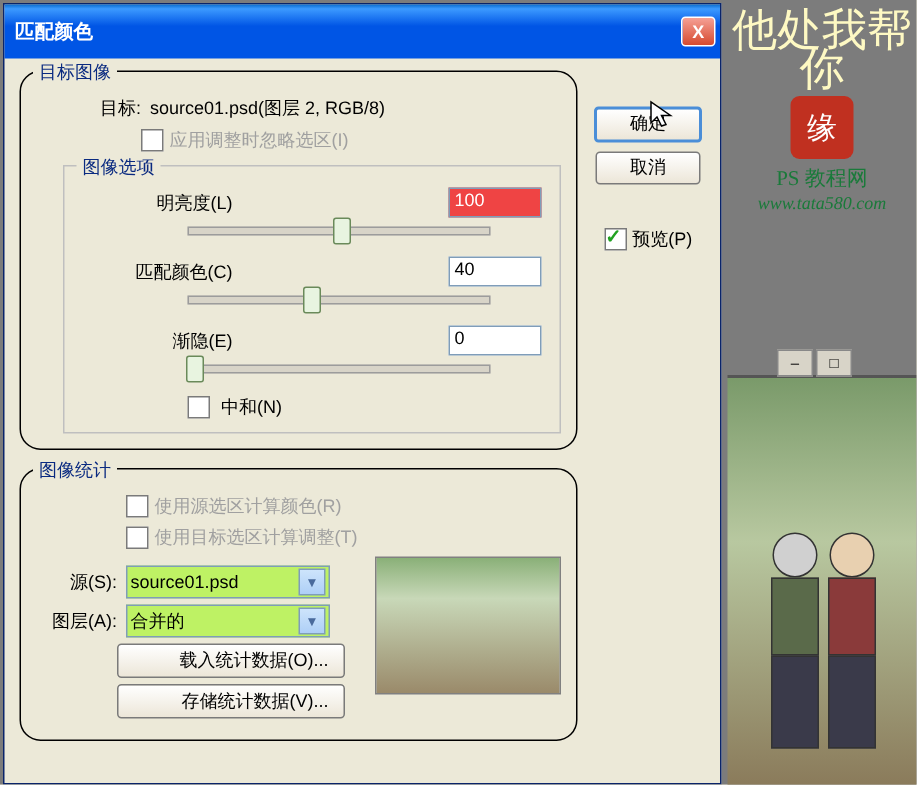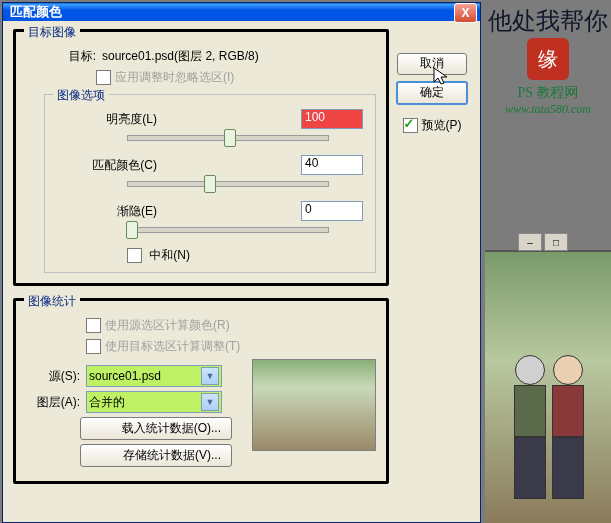--- a/index.html
+++ b/index.html
@@ -1,21 +1,21 @@
 <!DOCTYPE html>
 <html><head>
 <meta charset="utf-8">
 <style>
 body{margin:0;font-family:"Microsoft YaHei","SimSun",sans-serif;font-size:12px;background:#7c7c7c;width:611px;height:523px;overflow:hidden;position:relative}
 .dialog{position:absolute;left:2px;top:2px;width:477px;height:519px;background:#ece9d8;border:1px solid #0a246a}
-.titlebar{height:18px;background:linear-gradient(#0a6cce,#3c9aff 8%,#0055e5 40%,#0055e5);display:flex;align-items:flex-start;padding:0 3px;color:#fff;font-weight:bold}
+.titlebar{height:36px;background:linear-gradient(#0a6cce,#3c9aff 8%,#0055e5 40%,#0055e5);display:flex;align-items:center;padding:0 3px;color:#fff;font-weight:bold}
 .titlebar .title{flex:1;padding-left:4px;font-size:13px}
 .closebtn{width:21px;height:18px;background:linear-gradient(#f5a095,#d64a2f);border:1px solid #fff;border-radius:3px;color:#fff;font-weight:bold;display:flex;align-items:center;justify-content:center;font-size:12px;cursor:pointer}
 .body{padding:8px 10px;position:relative}
-.fieldset{border:3px solid #000000;border-radius:2px;padding:12px 10px 10px;margin-bottom:12px;position:relative}
+.fieldset{border:1px solid #000000;border-radius:14px;padding:12px 10px 10px;margin-bottom:12px;position:relative}
 .legend{position:absolute;top:-8px;left:8px;background:#ece9d8;padding:0 4px;color:#0a2a80}
 .row{display:flex;align-items:center;margin:4px 0}
 .label{width:70px;text-align:right;padding-right:6px}
 .checkbox{width:13px;height:13px;border:1px solid #7a7a7a;background:#fff;display:inline-block;margin-right:4px;vertical-align:middle;position:relative}
 .checkbox.checked::after{content:"✓";position:absolute;left:0;top:-3px;color:#21a121;font-size:13px;font-weight:bold}
 .gray{color:#a0a0a0}
 .subfieldset{border:1px solid #bfbfbf;margin:8px 0 0 18px;padding:14px 12px 8px;position:relative}
 .slider{height:4px;background:#d8d4c8;border:1px solid #9c9c9c;position:relative;margin:6px 0 14px 70px;width:200px}
 .thumb{position:absolute;top:-7px;width:10px;height:16px;background:#e8f4e0;border:1px solid #6a8a5a;border-radius:2px}
 .numinput{width:54px;height:18px;border:1px solid #7f9db9;background:#fff;padding:0 3px;text-align:left}
@@ -27,21 +27,21 @@
 .rightbtns{position:absolute;right:12px;top:32px;display:flex;flex-direction:column;align-items:center}
 .cursor{position:absolute;left:432px;top:66px;pointer-events:none}
 .select{border:1px solid #7f9db9;background:#bef264;height:20px;width:130px;display:flex;align-items:center;padding:0 2px;justify-content:space-between}
 .select .arr{width:16px;height:16px;background:linear-gradient(#cde4fb,#aecff7);border:1px solid #7f9db9;display:flex;align-items:center;justify-content:center;font-size:9px;color:#4a6a9c}
 .statbtn{border:1px solid #7a7a7a;border-radius:3px;background:linear-gradient(#fff,#ece6d8);padding:2px 10px;margin-top:4px;cursor:pointer;width:130px;text-align:right}
 .preview{border:1px solid #808080;width:122px;height:90px;background:linear-gradient(#8ab078 0%,#c8d8b8 30%,#9a8a6a 100%);position:absolute;right:10px;top:58px}
 .bgimg{position:absolute;left:485px;top:250px;width:126px;height:273px;background:linear-gradient(#7a9a6a 0%,#b8c8a0 40%,#8a7a5a 100%);border-top:2px solid #555}
 .winbtns{position:absolute;left:518px;top:233px;display:flex;gap:2px}
 .wbtn{width:22px;height:16px;border:1px solid #888;background:#d8d4c8;font-size:10px;display:flex;align-items:center;justify-content:center}
 .watermark{position:absolute;left:488px;top:8px;width:120px;text-align:center;font-family:"KaiTi",serif}
-.watermark .ch{font-size:24px;color:#0f172a;line-height:26px}
+.watermark .ch{font-size:30px;color:#fef9c3;line-height:26px}
 .watermark .seal{width:42px;height:42px;background:#c03020;border-radius:6px;margin:4px auto;color:#fff;font-size:20px;display:flex;align-items:center;justify-content:center;font-family:serif}
 .watermark .ps{color:#1a7a3a;font-size:14px;font-weight:normal;margin-top:4px}
 .watermark .url{color:#1a7a3a;font-size:12px;font-style:italic}
 .cartoon{position:absolute;left:510px;top:355px;width:90px;height:160px}
 .person{position:absolute;width:40px}
 .head{width:28px;height:28px;border-radius:50%;background:#e8d0b0;border:1px solid #333;margin:0 auto}
 .hair1{background:#d0d0d0}
 .body1{width:30px;height:50px;background:#5a6a4a;margin:0 auto;border:1px solid #333}
 .body2{width:30px;height:50px;background:#8a3a3a;margin:0 auto;border:1px solid #333}
 .legs{width:30px;height:60px;background:#3a3a4a;margin:0 auto;border:1px solid #333}
@@ -75,23 +75,23 @@
 </div>
 
 <div class="dialog">
   <div class="titlebar">
     <span class="title">匹配颜色</span>
     <div class="closebtn">X</div>
   </div>
   <div class="body">
 
     <div class="rightbtns">
+      <div class="btn default">确定</div>
       <div class="btn">取消</div>
-      <div class="btn default">确定</div>
-      <div style="margin-top:6px"><span class="checkbox checked"></span><span>预览(P)</span></div>
+      <div style="margin-top:22px"><span class="checkbox checked"></span><span>预览(P)</span></div>
     </div>
 
     <div class="fieldset" style="width:350px">
       <div class="legend">目标图像</div>
       <div class="row">
         <span class="label">目标:</span>
         <span>source01.psd(图层 2, RGB/8)</span>
       </div>
       <div class="row gray" style="padding-left:70px">
         <span class="checkbox"></span>

